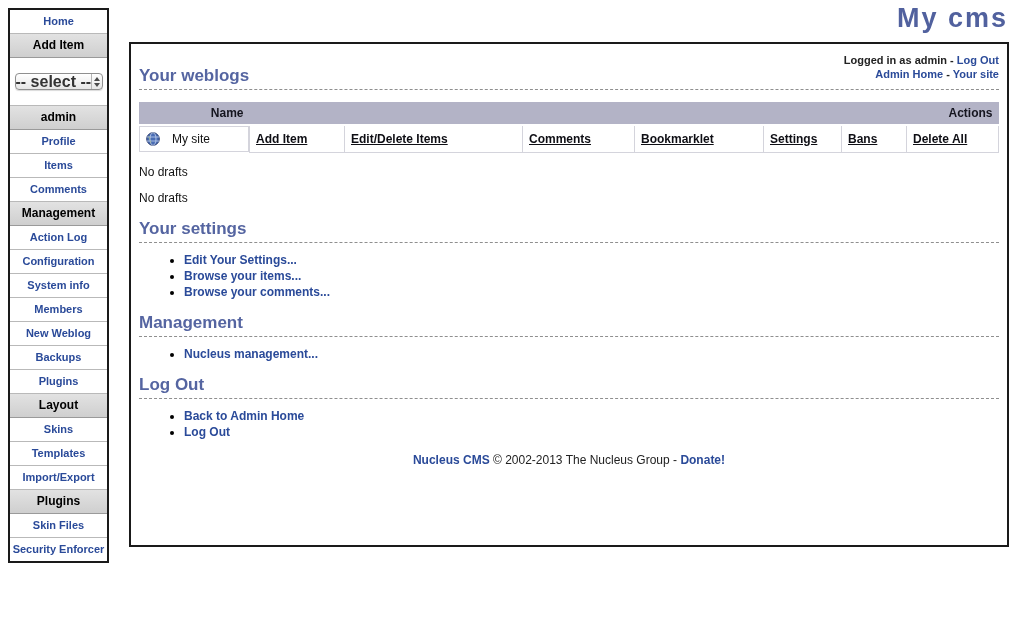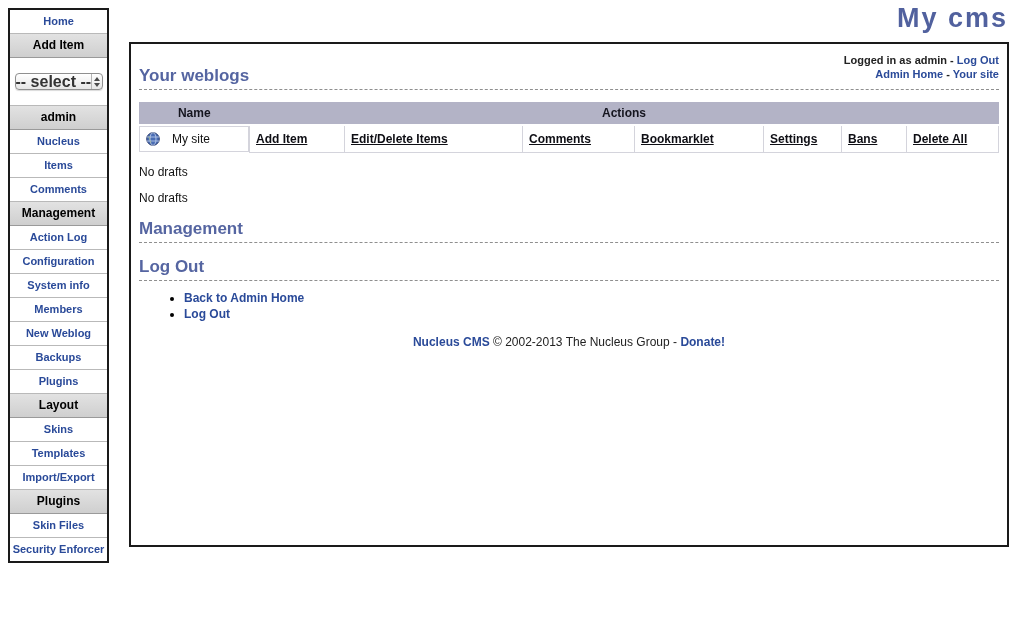--- a/index.html
+++ b/index.html
@@ -64,21 +64,21 @@
   h2 {
     color: #5565a1; font-size: 17px; line-height: 20px; font-weight: bold;
     margin: 14px 0 0 0; padding-bottom: 3px;
     border-bottom: 1px dashed #8f8f8f;
   }
   h2.first { margin-top: 14px; }
 
   
   table.weblogs { width: 100%; border-collapse: collapse; margin-top: 12px; }
   table.weblogs th {
-    background: #b3b3c6; text-align: center; font-size: 12px; color: #15151f;
+    background: #b3b3c6; text-align: right; font-size: 12px; color: #15151f;
     padding: 4px 6px; border-bottom: 2px solid #ffffff;
   }
   table.weblogs td {
     padding: 5px 6px; border: 1px solid #d4d4dc; background: #fff;
     font-size: 12px; white-space: nowrap;
   }
   table.weblogs td a {
     color: #0e0e14; font-weight: bold; text-decoration: underline; cursor: pointer;
   }
   td.c-name { display: flex; align-items: center; gap: 12px; border-right: 1px solid #d4d4dc; }
@@ -108,21 +108,21 @@
   <div class="nav selrow">
     <div class="macselect">
       <span class="sel-label">-- select --</span>
       <span class="stepper">
         <span class="tri-up"></span>
         <span class="tri-down"></span>
       </span>
     </div>
   </div>
   <div class="nav header">admin</div>
-  <div class="nav link">Nucleus</div>
+  <div class="nav link">Profile</div>
   <div class="nav link">Items</div>
   <div class="nav link">Comments</div>
   <div class="nav header">Management</div>
   <div class="nav link">Action Log</div>
   <div class="nav link">Configuration</div>
   <div class="nav link">System info</div>
   <div class="nav link">Members</div>
   <div class="nav link">New Weblog</div>
   <div class="nav link">Backups</div>
   <div class="nav link">Plugins</div>
@@ -173,22 +173,31 @@
         <td class="col-a6"><a>Bans</a></td>
         <td><a>Delete All</a></td>
       </tr>
     </tbody>
   </table>
 
   <p class="nodrafts">No drafts</p>
 
   <p class="nodrafts">No drafts</p>
 
+  <h2>Your settings</h2>
+  <ul class="linklist">
+    <li><a>Edit Your Settings...</a></li>
+    <li><a>Browse your items...</a></li>
+    <li><a>Browse your comments...</a></li>
+  </ul>
 
   <h2>Management</h2>
+  <ul class="linklist">
+    <li><a>Nucleus management...</a></li>
+  </ul>
 
   <h2>Log Out</h2>
   <ul class="linklist">
     <li><a>Back to Admin Home</a></li>
     <li><a>Log Out</a></li>
   </ul>
 
   <div class="footer">
     <a>Nucleus CMS</a><span> © 2002-2013 The Nucleus Group - </span><a>Donate!</a>
   </div>

